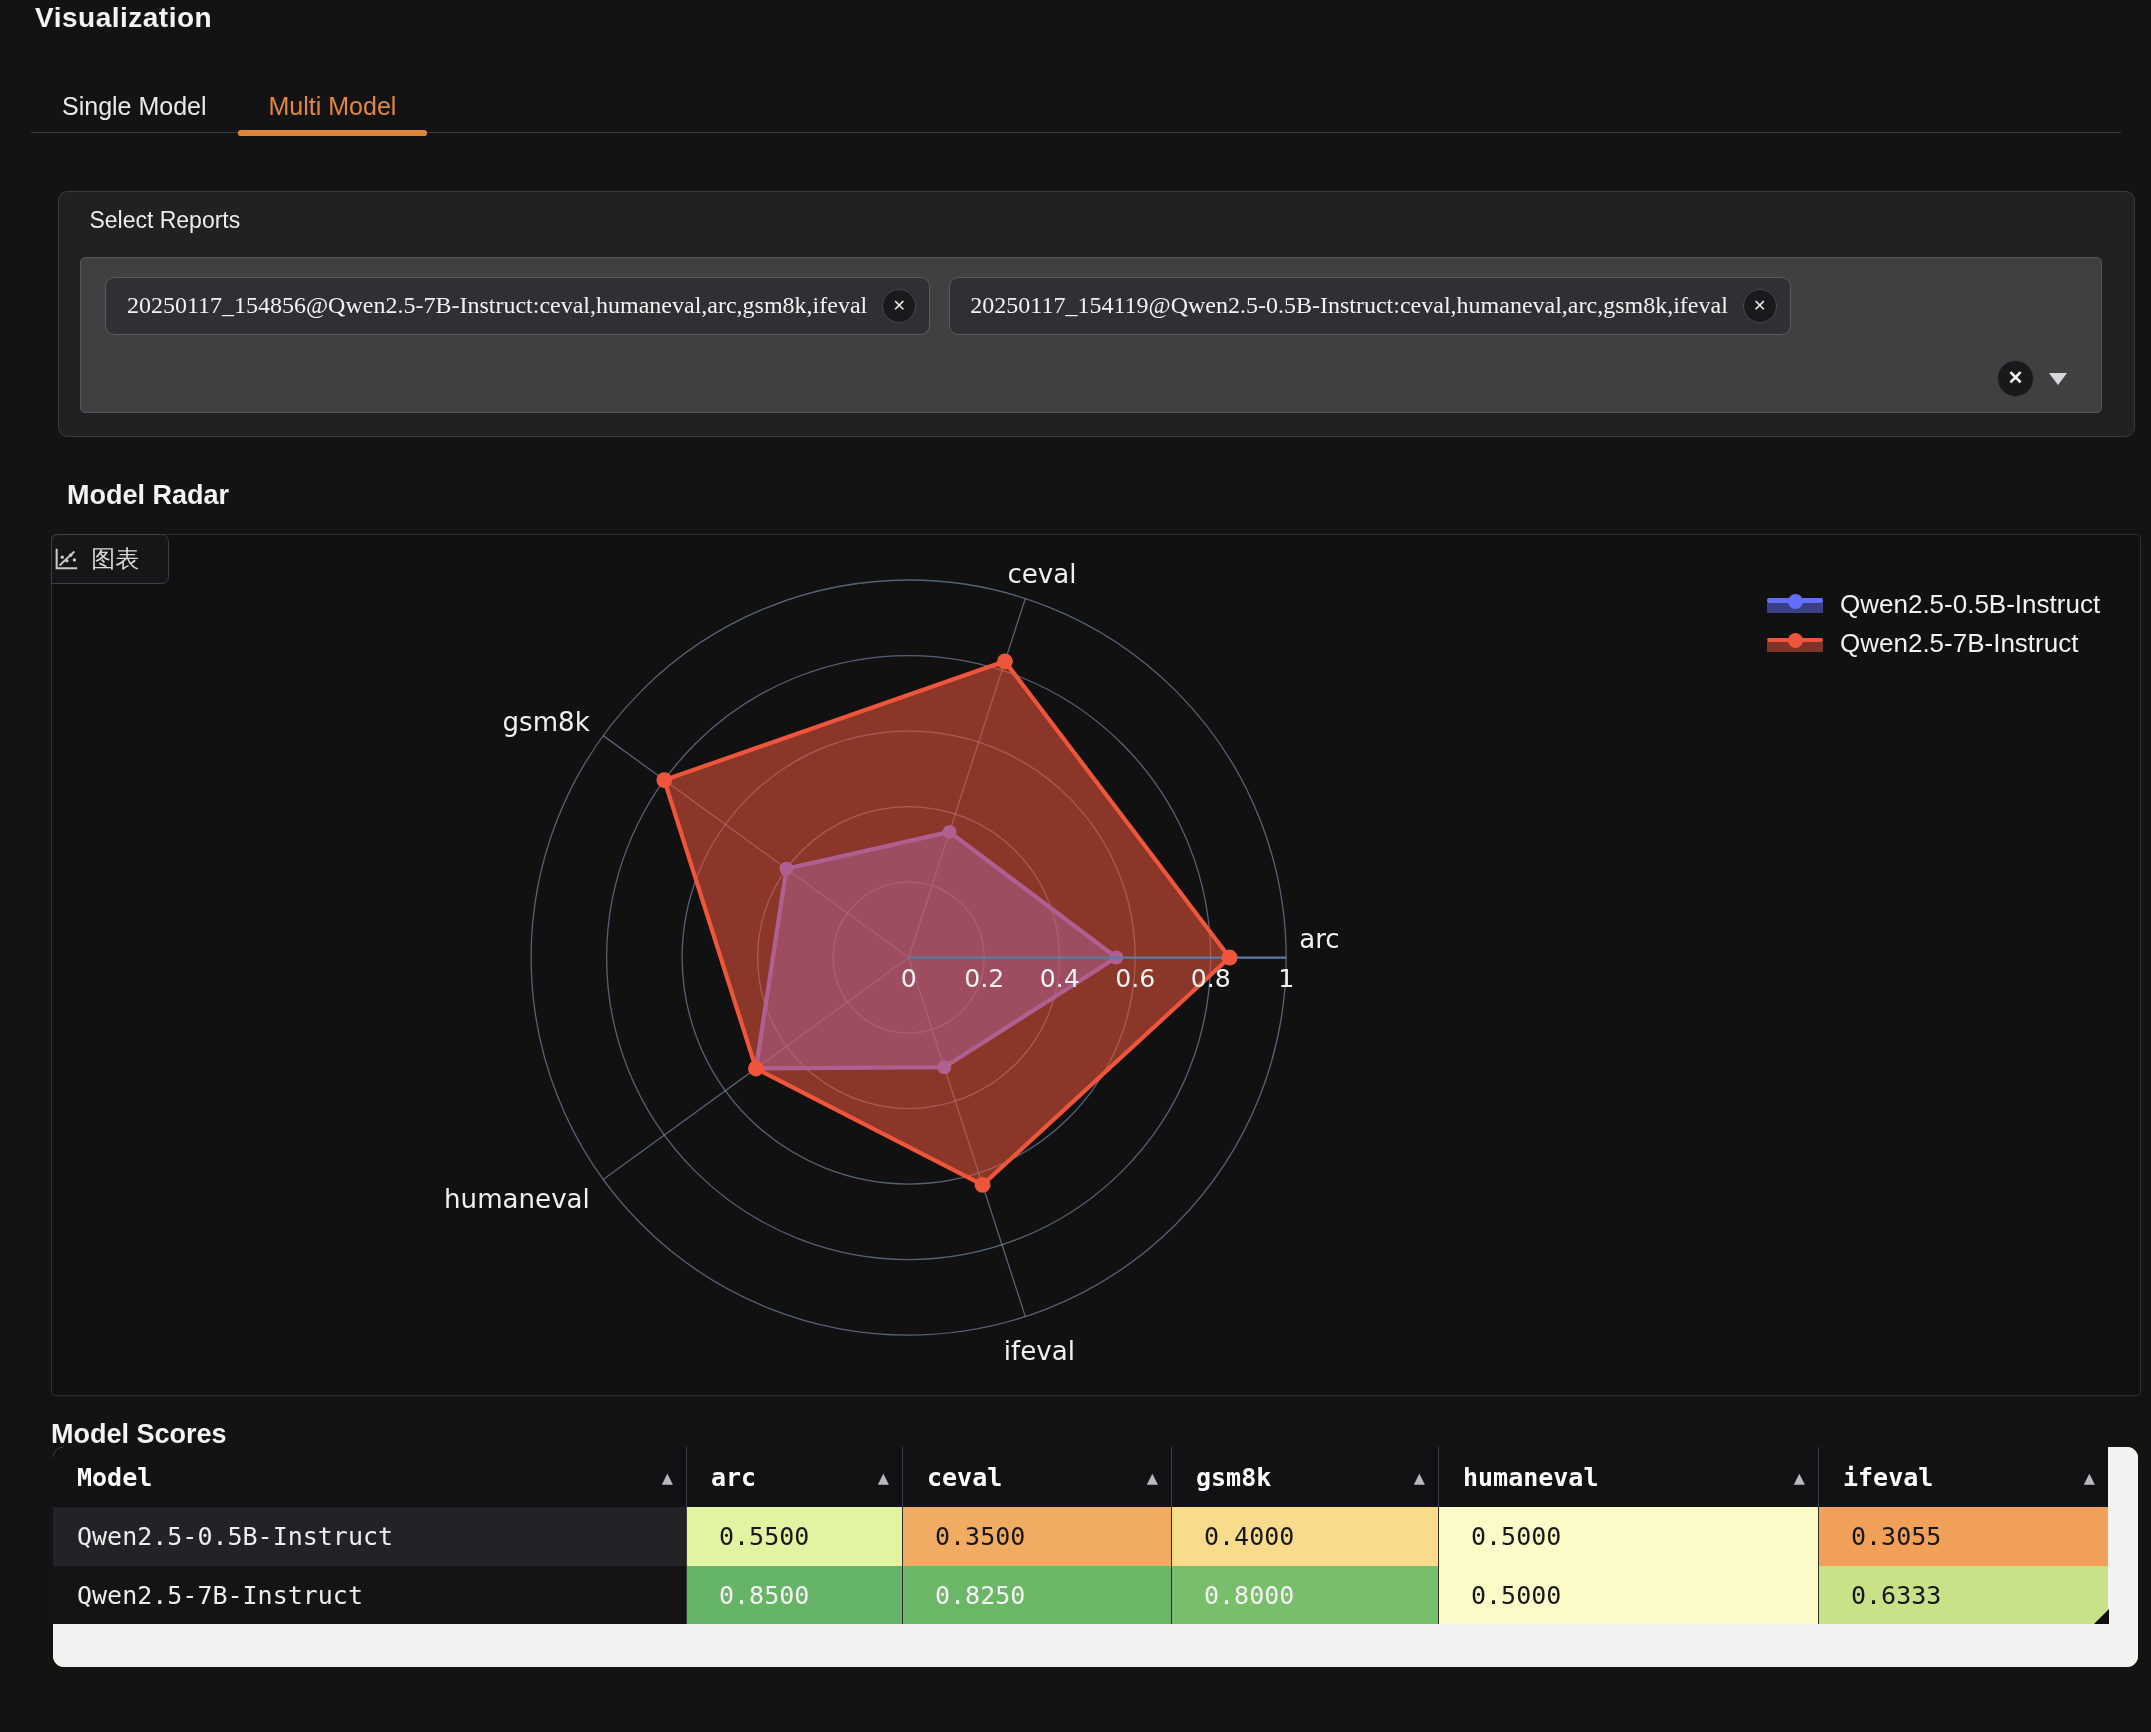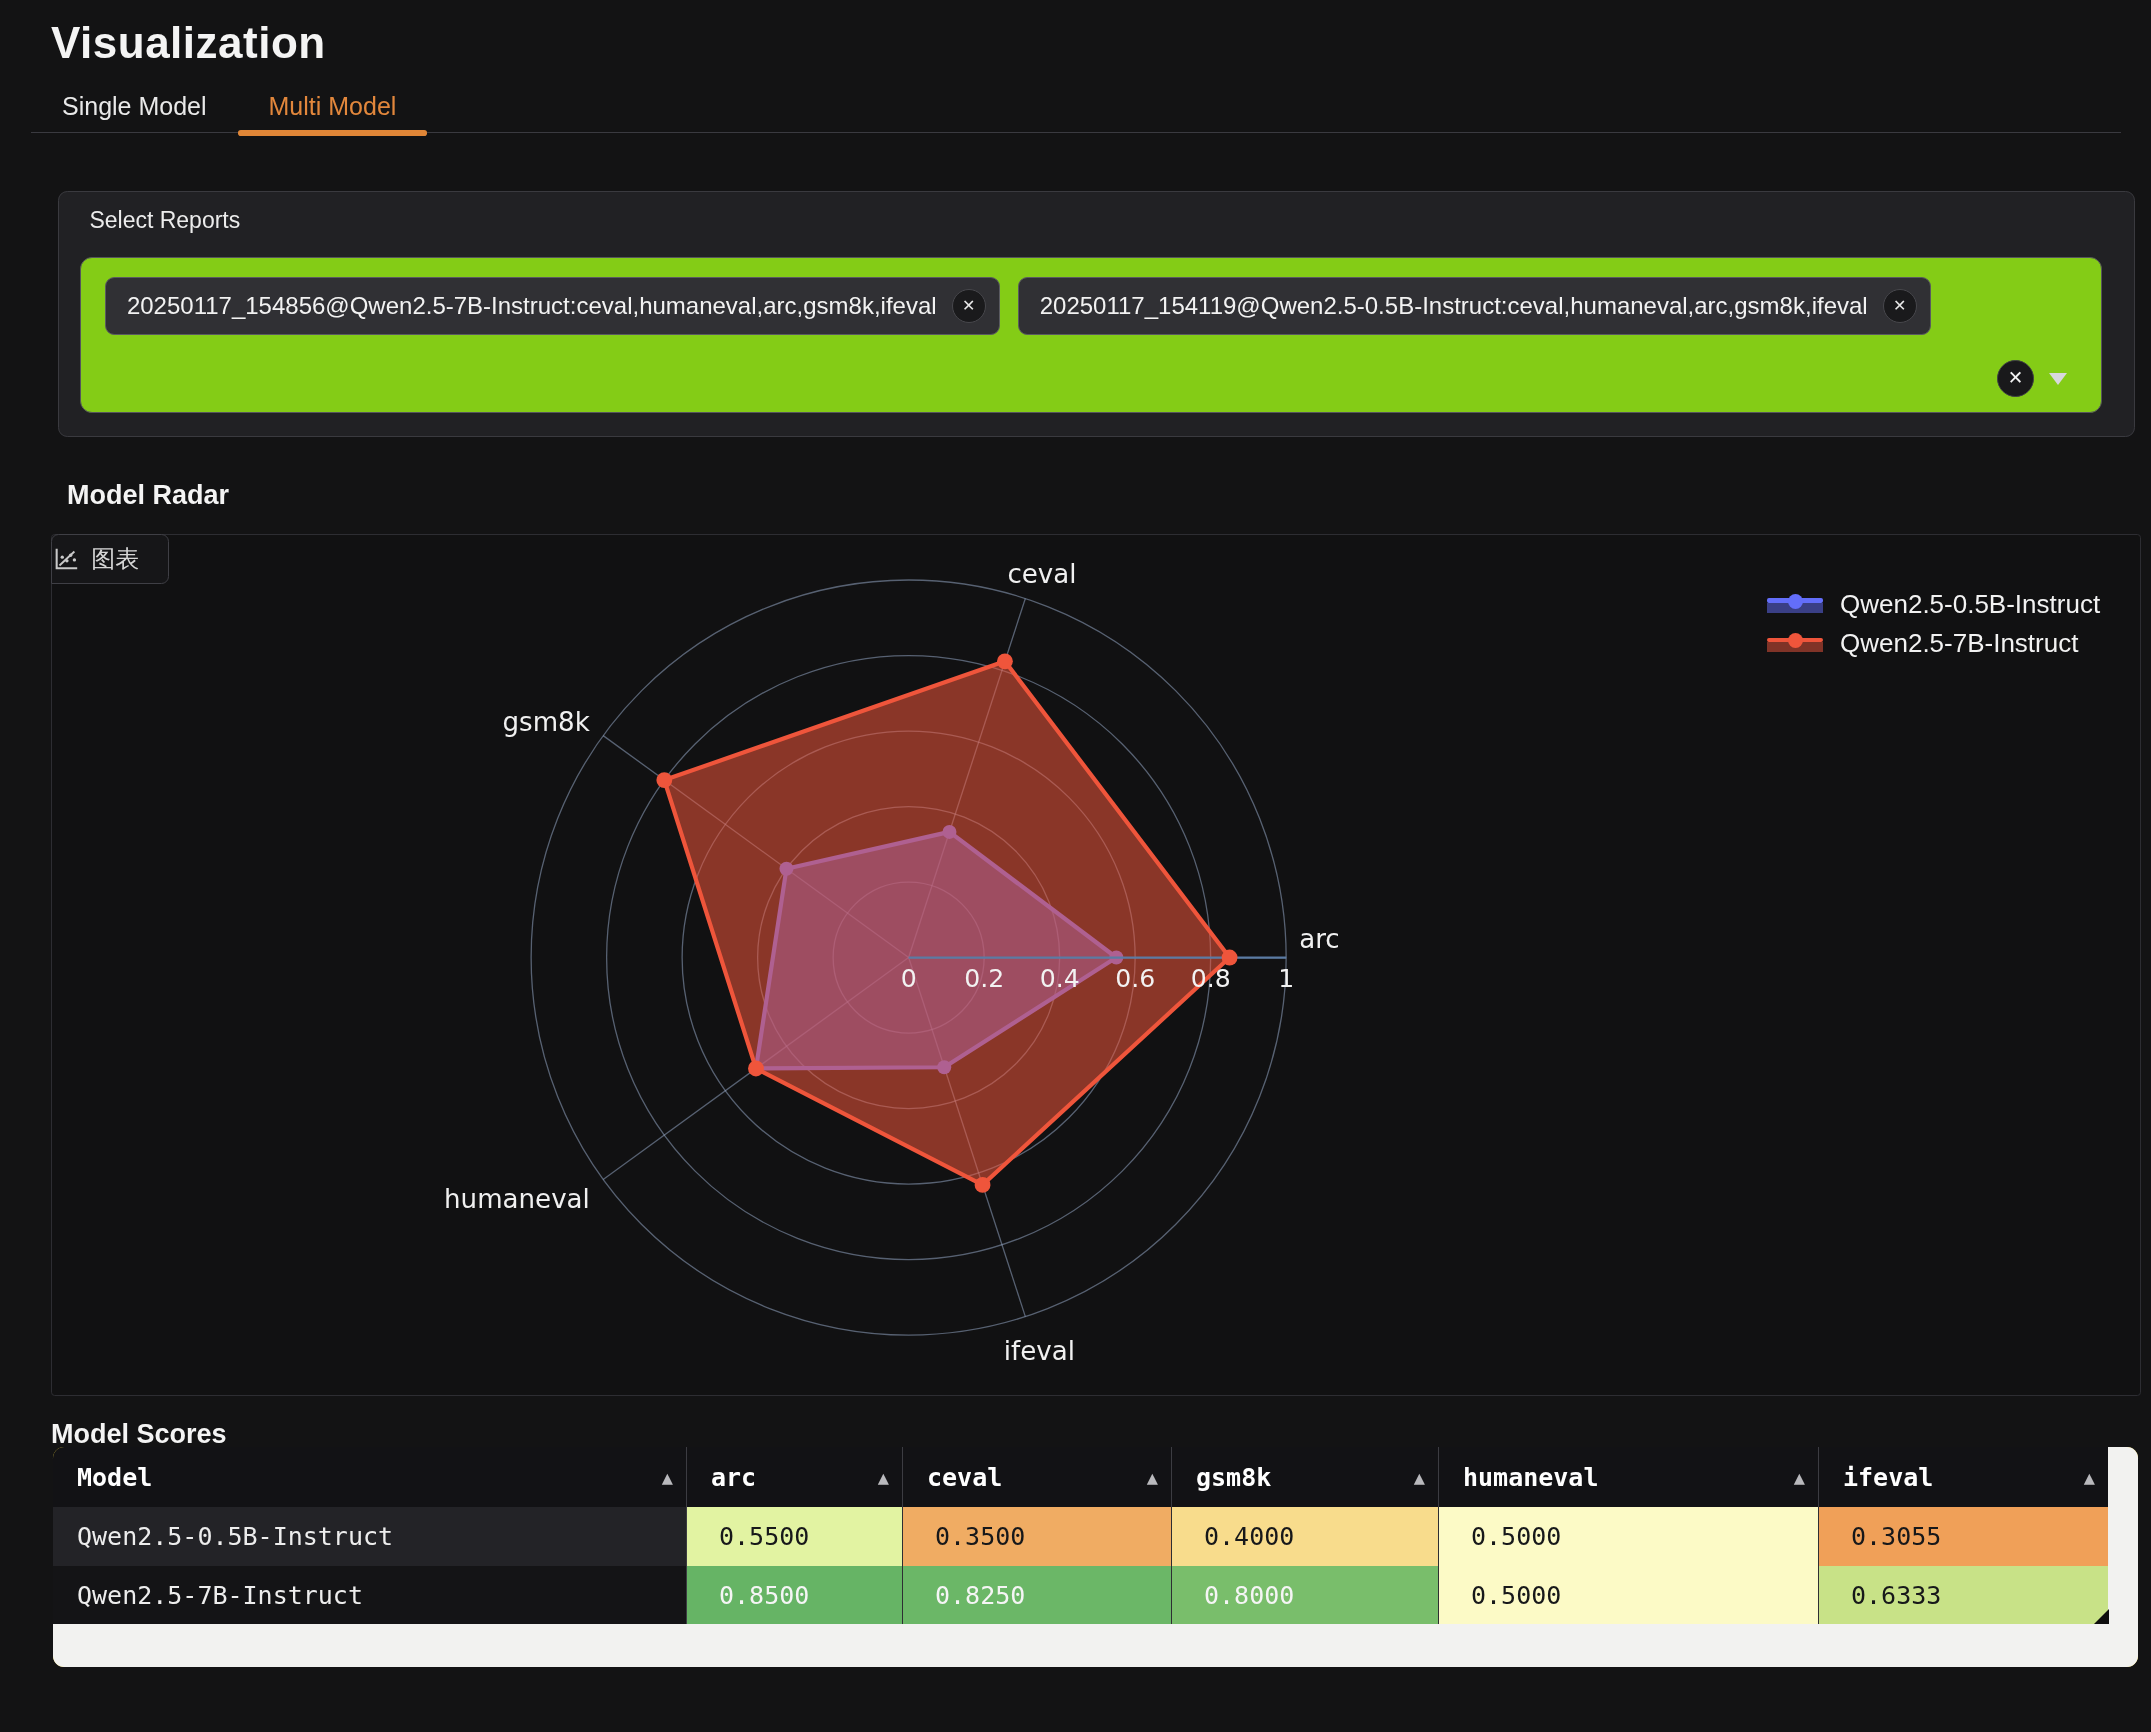--- a/index.html
+++ b/index.html
@@ -1,32 +1,32 @@
 <!DOCTYPE html>
 <html style="font-size:15px"><head>
 <meta charset="utf-8">
 <style>
   html,body{margin:0;padding:0;}
   body{
     width:2152px;height:1732px;position:relative;overflow:hidden;
     background:#131314;color:#ededed;
     font-family:"Liberation Sans","DejaVu Sans",sans-serif;
   }
-  .page-title{position:absolute;left:35px;top:1.9px;margin:16px;font-size:44px;font-weight:700;color:#f4f4f4;letter-spacing:0.5px;}
+  .page-title{position:absolute;left:35px;top:1.9px;margin:0;font-size:28px;font-weight:700;color:#f4f4f4;letter-spacing:0.5px;}
 
   
   .tabs{position:absolute;left:31px;top:82px;width:2090px;height:50px;display:flex;border-bottom:1.9px solid #3a3a40;}
   .tab{position:relative;padding:0 31px;font-size:25px;line-height:48px;color:#e9e9e9;cursor:pointer;white-space:nowrap;}
   .tab.active{color:#e2873c;}
   .tab.active::after{content:"";position:absolute;left:0;right:0;bottom:-3.7px;height:5.6px;border-radius:2.8px;background:#e08637;}
 
   
   .select-panel{position:absolute;left:58px;top:191px;width:2075px;height:244px;background:#212124;border:0.9px solid #3a3a3f;border-radius:9.3px;}
   .select-label{position:absolute;left:22.4px;top:15px;font-size:23px;color:#ececec;margin-left:8px;}
-  .select-box{position:absolute;left:21.4px;right:32px;top:65px;bottom:23px;background:#84cc16;border:0.9px solid #55555c;border-radius:12px;}
+  .select-box{position:absolute;left:21.4px;right:32px;top:65px;bottom:23px;background:#404040;border:0.9px solid #55555c;border-radius:5px;font-family:Liberation Serif, serif;}
   .chips{position:absolute;left:24px;top:18.6px;display:flex;gap:18.6px;}
   .chip{display:flex;align-items:center;gap:15px;height:56px;padding:0 13px 0 20.5px;background:#303034;border:0.9px solid #5a5a61;border-radius:9.3px;font-size:24px;color:#f2f2f2;white-space:nowrap;}
   .chip-close{flex:0 0 auto;width:34px;height:34px;border-radius:50%;background:#1a1a1c;border:1.9px solid #47474c;color:#e8e8e8;font-size:16px;line-height:1;display:flex;align-items:center;justify-content:center;cursor:pointer;padding:0;font-family:inherit;}
   .select-controls{position:absolute;right:34px;bottom:15px;display:flex;align-items:center;gap:15px;}
   .clear-btn{width:37px;height:37px;border-radius:50%;background:#19191b;border:1.9px solid #3e3e44;color:#f4f4f4;font-size:18.6px;font-weight:700;line-height:1;display:flex;align-items:center;justify-content:center;cursor:pointer;padding:0;font-family:inherit;}
   .caret{width:0;height:0;border-left:9.3px solid transparent;border-right:9.3px solid transparent;border-top:12px solid #d8d8dc;cursor:pointer;}
 
   
   .radar-heading{position:absolute;left:51px;top:464px;margin:16px;font-size:27px;font-weight:700;color:#f4f4f4;}
   .chart-panel{position:absolute;left:51px;top:534px;width:2088px;height:860px;background:#111112;border:0.9px solid #2d2d32;border-radius:3.7px;}

